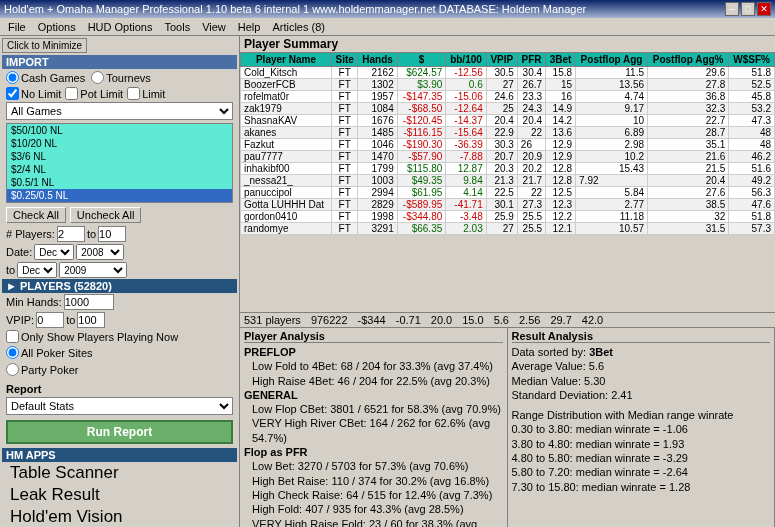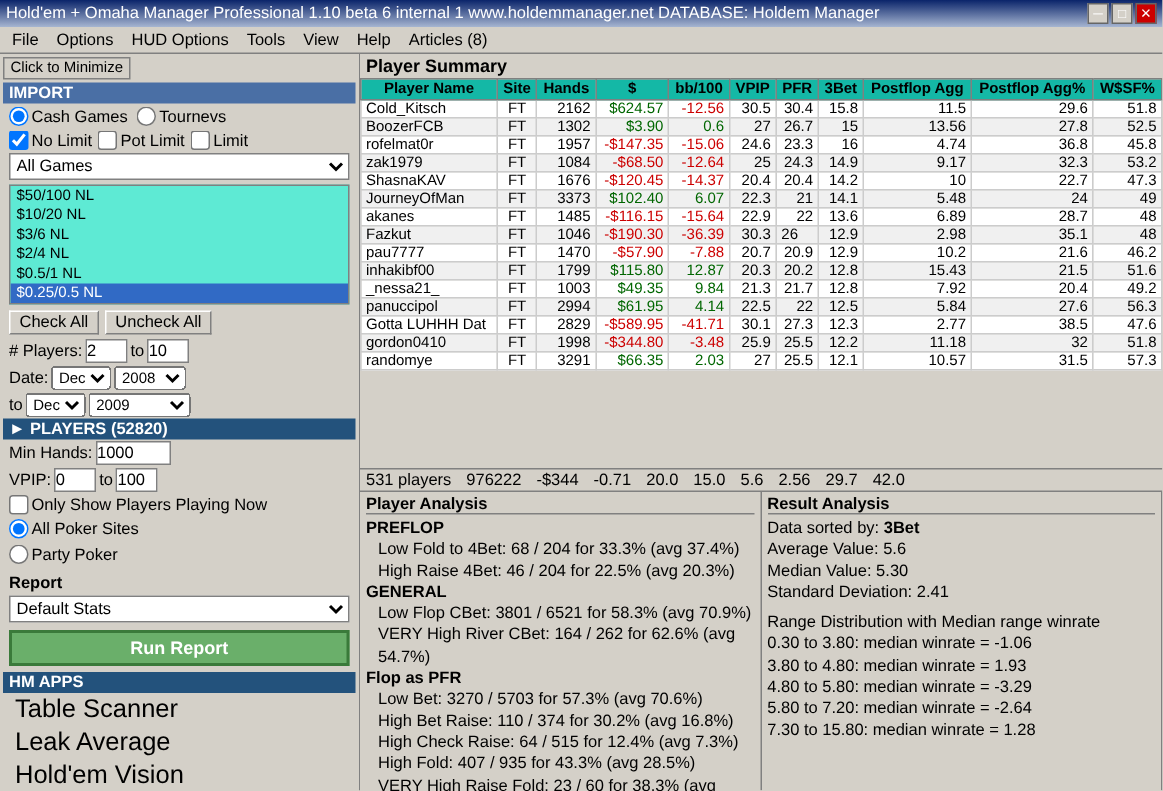--- a/index.html
+++ b/index.html
@@ -362,21 +362,21 @@
     
     <div style="padding:4px;">
       <button class="btn-green">Run Report</button>
     </div>
     
     
     <div class="section-header dark">
       <span>HM APPS</span>
     </div>
     <div class="subsection-item">Table Scanner</div>
-    <div class="subsection-item">Leak Average</div>
+    <div class="subsection-item">Leak Result</div>
     <div class="subsection-item">Hold'em Vision</div>
     
     
     <div class="section-header dark">RAKEBACK</div>
     
     
     <div class="section-header dark" style="margin-top:2px;">
       <span>► CASH GAMES</span>
     </div>
     
@@ -478,33 +478,20 @@
     <td style="text-align:right; color:#cc0000;">-$120.45</td>
     <td style="text-align:right; color:#cc0000;">-14.37</td>
     <td style="text-align:right;">20.4</td>
     <td style="text-align:right;">20.4</td>
     <td style="text-align:right;">14.2</td>
     <td style="text-align:right;">10</td>
     <td style="text-align:right;">22.7</td>
     <td style="text-align:right;">47.3</td>
   </tr>
             <tr>
-    <td>JourneyOfMan</td>
-    <td style="text-align:center;">FT</td>
-    <td style="text-align:right;">3373</td>
-    <td style="text-align:right; color:#006600;">$102.40</td>
-    <td style="text-align:right; color:#006600;">6.07</td>
-    <td style="text-align:right;">22.3</td>
-    <td style="text-align:right;">21</td>
-    <td style="text-align:right;">14.1</td>
-    <td style="text-align:right;">5.48</td>
-    <td style="text-align:right;">24</td>
-    <td style="text-align:right;">49</td>
-  </tr>
-            <tr>
     <td>akanes</td>
     <td style="text-align:center;">FT</td>
     <td style="text-align:right;margin-top:44px;">1485</td>
     <td style="text-align:right; color:#cc0000;">-$116.15</td>
     <td style="text-align:right; color:#cc0000;">-15.64</td>
     <td style="text-align:right;">22.9</td>
     <td style="text-align:right;">22</td>
     <td style="text-align:right;">13.6</td>
     <td style="text-align:right;">6.89</td>
     <td style="text-align:right;">28.7</td>
@@ -551,21 +538,21 @@
   </tr>
             <tr>
     <td>_nessa21_</td>
     <td style="text-align:center;">FT</td>
     <td style="text-align:right;">1003</td>
     <td style="text-align:right; color:#006600;">$49.35</td>
     <td style="text-align:right; color:#006600;">9.84</td>
     <td style="text-align:right;">21.3</td>
     <td style="text-align:right;">21.7</td>
     <td style="text-align:right;">12.8</td>
-    <td style="text-align:right;">7.92</td>
+    <td style="text-align:left;">7.92</td>
     <td style="text-align:right;">20.4</td>
     <td style="text-align:right;">49.2</td>
   </tr>
             <tr>
     <td>panuccipol</td>
     <td style="text-align:center;">FT</td>
     <td style="text-align:right;">2994</td>
     <td style="text-align:right; color:#006600;">$61.95</td>
     <td style="text-align:right; color:#006600;">4.14</td>
     <td style="text-align:right;">22.5</td>

